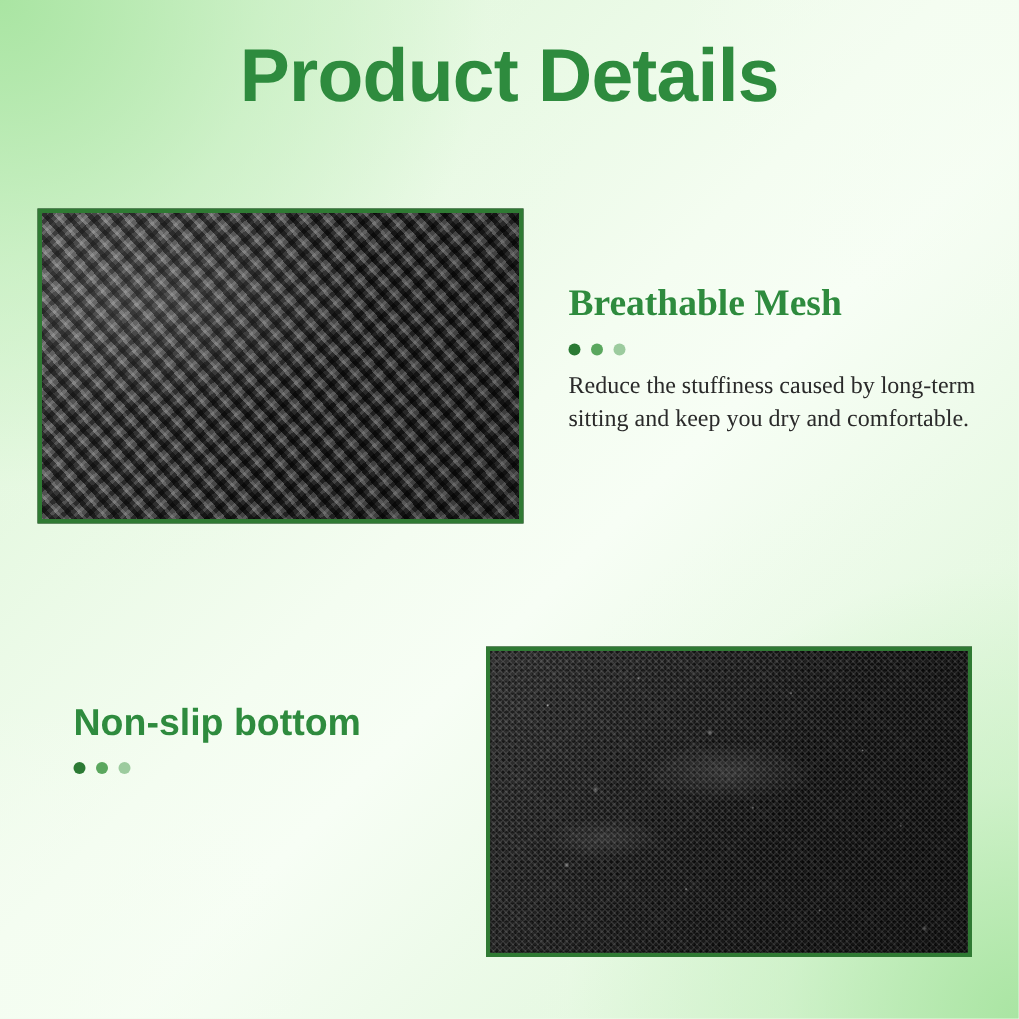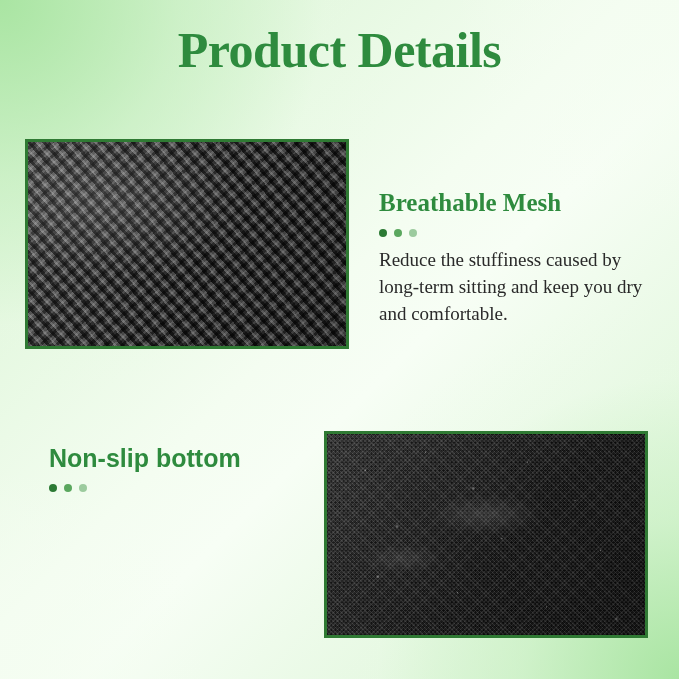--- a/index.html
+++ b/index.html
@@ -34,21 +34,20 @@
     left: 0;
     top: 23px;
     width: 679px;
     text-align: center;
     font-size: 50px;
     font-weight: bold;
     letter-spacing: -0.5px;
     color: #2e8b3e;
     line-height: 1.1;
     white-space: nowrap;
-    font-family: Liberation Serif, serif;
   }
 
   
   .photo {
     position: absolute;
     box-sizing: border-box;
     border: 3px solid #2f7a33;
     overflow: hidden;
     background-color: #3a3a3a;
   }
@@ -169,35 +168,35 @@
     display: block;
     width: 8px;
     height: 8px;
     border-radius: 50%;
   }
   .dots .d1 { background: #2b7a34; }
   .dots .d2 { background: #5aa75e; }
   .dots .d3 { background: #9ccb9e; }
 
   .feature-body {
-    font-size: 19px;
+    font-size: 16px;
     line-height: 1.42;
     color: #2a2a2a;
   }
 
   #feature-mesh {
     left: 379px;
     top: 189px;
     width: 278px;
     font-family: Liberation Serif, serif;
   }
 
   #feature-slip {
     left: 49px;
-    top: 444px;
+    top: 468px;
     width: 252px;
   }
 </style>
 </head>
 <body>
 
 <div id="poster">
 
   <div id="title">Product Details</div>
 

